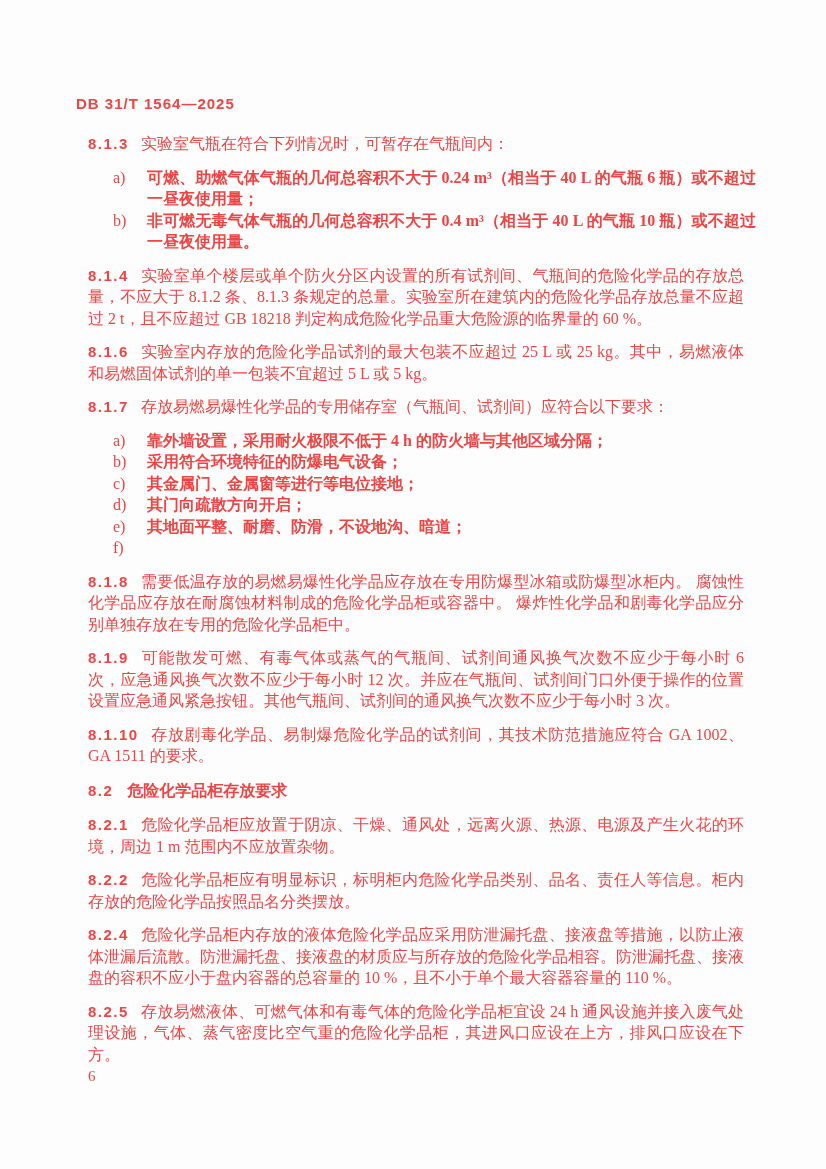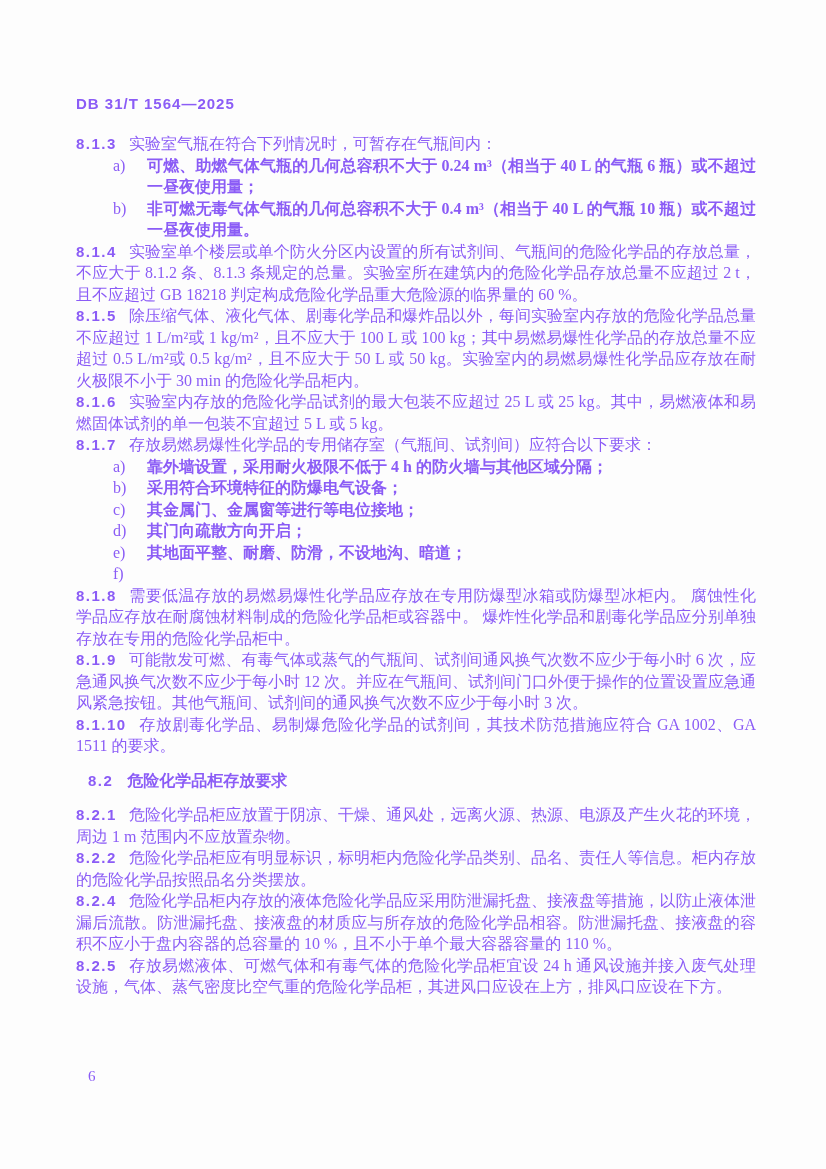--- a/index.html
+++ b/index.html
@@ -3,37 +3,37 @@
 <meta charset="utf-8">
 <style>
   html, body { margin: 0; padding: 0; background: #fdfdfd; }
   .page {
     position: relative;
     width: 826px;
     height: 1169px;
     background: #fdfdfd;
     box-sizing: border-box;
     padding: 96px 70px 0 76px;
-    color: #8b5cf6;
+    color: #ef4444;
     overflow: hidden;
   }
   .doc-header {
     font-family: "Liberation Sans", "DejaVu Sans", sans-serif;
     font-weight: 700;
     font-size: 15px;
     line-height: 16px;
     letter-spacing: 1px;
   }
   .content {
     margin-top: 21px;
     font-family: "Liberation Serif", "DejaVu Serif", serif;
     font-size: 16px;
     line-height: 21.5px;
   }
-  p.clause { margin: 0; text-align: justify; }
+  p.clause { margin: 12px; text-align: justify; }
   .cnum {
     font-family: "Liberation Sans", "DejaVu Sans", sans-serif;
     font-weight: 700;
     font-size: 15px;
     letter-spacing: 1.5px;
     margin-right: 12px;
     white-space: nowrap;
   }
   .li { display: flex; padding-left: 37px; margin: 0; }
   .li-label { flex: 0 0 34px; }
@@ -68,21 +68,20 @@
       <span class="li-label">a)</span>
       <span class="li-text">可燃、助燃气体气瓶的几何总容积不大于 0.24 m³（相当于 40 L 的气瓶 6 瓶）或不超过一昼夜使用量；</span>
     </div>
     <div class="li">
       <span class="li-label">b)</span>
       <span class="li-text">非可燃无毒气体气瓶的几何总容积不大于 0.4 m³（相当于 40 L 的气瓶 10 瓶）或不超过一昼夜使用量。</span>
     </div>
 
     <p class="clause"><span class="cnum">8.1.4</span><span>实验室单个楼层或单个防火分区内设置的所有试剂间、气瓶间的危险化学品的存放总量，不应大于 8.1.2 条、8.1.3 条规定的总量。实验室所在建筑内的危险化学品存放总量不应超过 2 t，且不应超过 GB 18218 判定构成危险化学品重大危险源的临界量的 60 %。</span></p>
 
-    <p class="clause"><span class="cnum">8.1.5</span><span>除压缩气体、液化气体、剧毒化学品和爆炸品以外，每间实验室内存放的危险化学品总量不应超过 1 L/m²或 1 kg/m²，且不应大于 100 L 或 100 kg；其中易燃易爆性化学品的存放总量不应超过 0.5 L/m²或 0.5 kg/m²，且不应大于 50 L 或 50 kg。实验室内的易燃易爆性化学品应存放在耐火极限不小于 30 min 的危险化学品柜内。</span></p>
 
     <p class="clause"><span class="cnum">8.1.6</span><span>实验室内存放的危险化学品试剂的最大包装不应超过 25 L 或 25 kg。其中，易燃液体和易燃固体试剂的单一包装不宜超过 5 L 或 5 kg。</span></p>
 
     <p class="clause"><span class="cnum">8.1.7</span><span>存放易燃易爆性化学品的专用储存室（气瓶间、试剂间）应符合以下要求：</span></p>
     <div class="li">
       <span class="li-label">a)</span>
       <span class="li-text">靠外墙设置，采用耐火极限不低于 4 h 的防火墙与其他区域分隔；</span>
     </div>
     <div class="li">
       <span class="li-label">b)</span>

